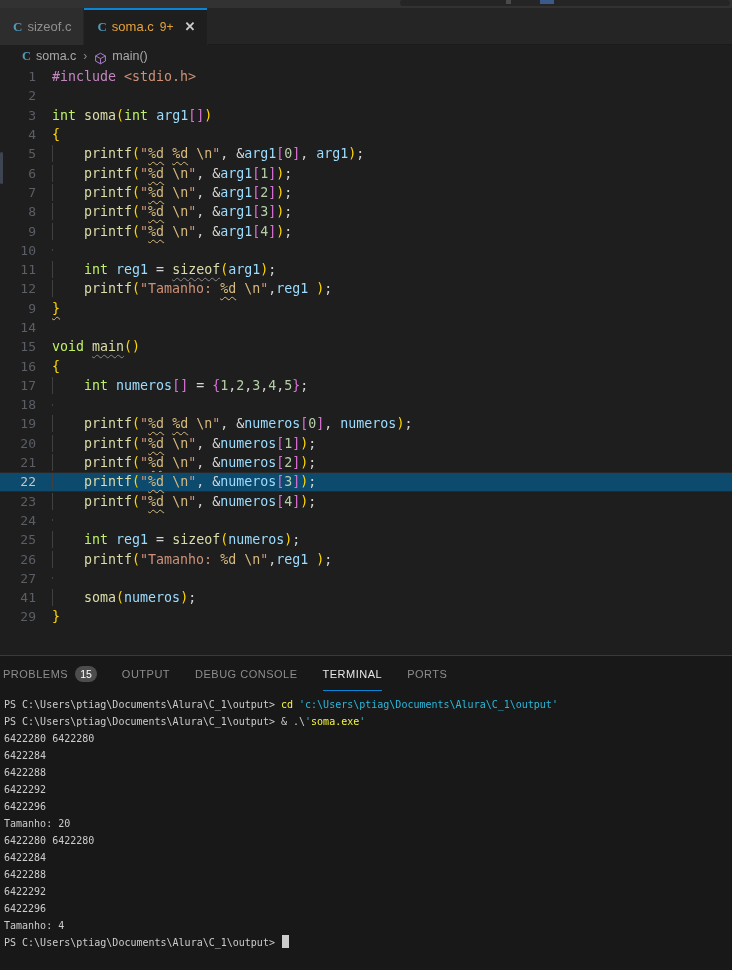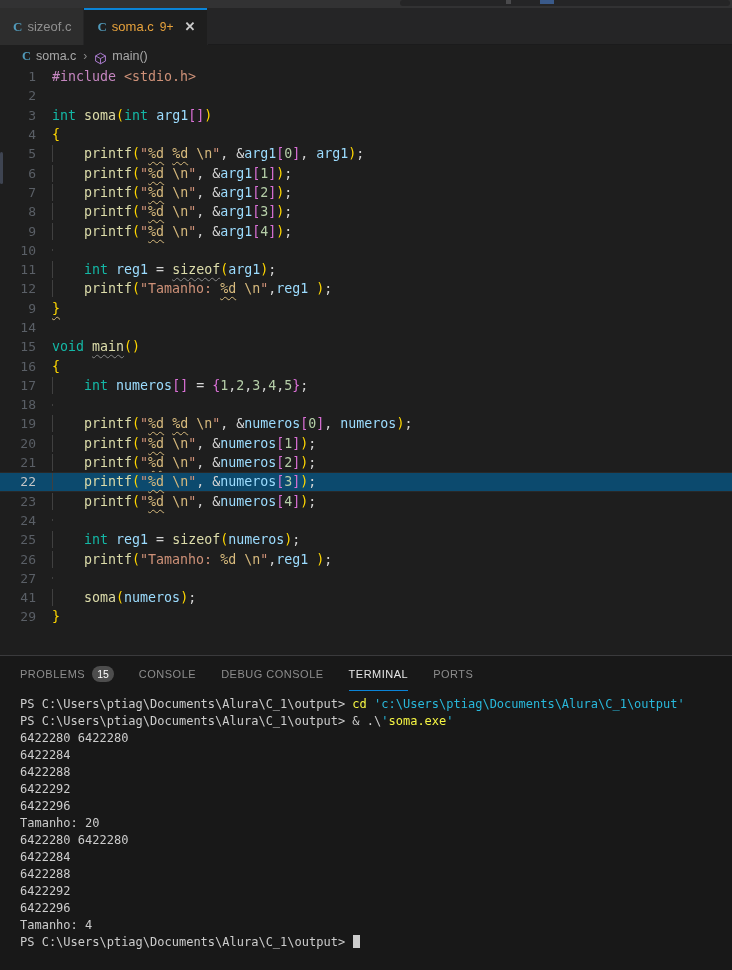--- a/index.html
+++ b/index.html
@@ -109,21 +109,21 @@
   }
   .code-line.active .ln { color: #c6c6c6; }
   .code-text { position: relative; flex: 1; }
   .guide {
     position: absolute; left: 0px; top: -1px; bottom: -1px; width: 1px;
     background: #404040;
   }
   
   .t-pre   { color: #c586c0; }
   .t-inc   { color: #ce9178; }
-  .t-kw    { color: #14b8a6; }
+  .t-kw    { color: #bef264; }
   .t-fn    { color: #dcdcaa; }
   .t-var   { color: #9cdcfe; }
   .t-str   { color: #ce9178; }
   .t-esc   { color: #d7ba7d; }
   .t-num   { color: #b5cea8; }
   .t-p1    { color: #ffd700; }
   .t-p2    { color: #da70d6; }
   .t-plain { color: #d4d4d4; }
   .t-op    { color: #d4d4d4; }
   .squig {
@@ -141,21 +141,21 @@
   .panel-divider {
     position: absolute; top: 655px; left: 0; width: 732px; height: 1px;
     background: #3a3a3c;
   }
   .panel {
     position: absolute; top: 656px; left: 0; width: 732px; height: 314px;
     background: #181818;
   }
   .panel-tabs {
     height: 35px; display: flex; align-items: center; gap: 0;
-    padding-left: 20px;
+    padding-left: 3px;
     background: #181818;
   }
   .ptab {
     position: relative; height: 35px;
     display: flex; align-items: center; gap: 7px;
     margin-right: 25px;
     font-size: 11px; letter-spacing: 0.5px;
     color: #8d8d8d; cursor: pointer;
     font-family: "Liberation Sans", sans-serif;
   }
@@ -165,23 +165,23 @@
     background: #0a84d8;
   }
   .pbadge {
     background: #4d4d4d; color: #ffffff;
     border-radius: 9px; min-width: 19px; height: 16px;
     display: inline-flex; align-items: center; justify-content: center;
     font-size: 10.5px; padding: 0 5px; letter-spacing: 0;
   }
 
   .terminal {
-    padding: 5px 0 0 20px;
+    padding: 5px 0 0 4px;
     font-family: "DejaVu Sans Mono", monospace;
-    font-size: 12px;
+    font-size: 10px;
     line-height: 17px;
     color: #cccccc;
     white-space: pre;
   }
   .term-line { height: 17px; white-space: pre; }
   .c-white { color: #cccccc; }
   .c-yellow { color: #f5f543; }
   .c-cyan { color: #29b8db; }
   .cursor {
     display: inline-block; width: 7px; height: 13px;
@@ -263,21 +263,21 @@
 
   <div class="panel-divider"></div>
 
   <div class="panel">
     <div class="panel-tabs" id="ptabs">
         <div class="ptab">
           <span>PROBLEMS</span>
           <span class="pbadge">15</span>
         </div>
         <div class="ptab">
-          <span>CONSOLE</span>
+          <span>OUTPUT</span>
         </div>
         <div class="ptab">
           <span>DEBUG CONSOLE</span>
         </div>
         <div class="ptab active">
           <span>TERMINAL</span>
         </div>
         <div class="ptab">
           <span>PORTS</span>
         </div>

